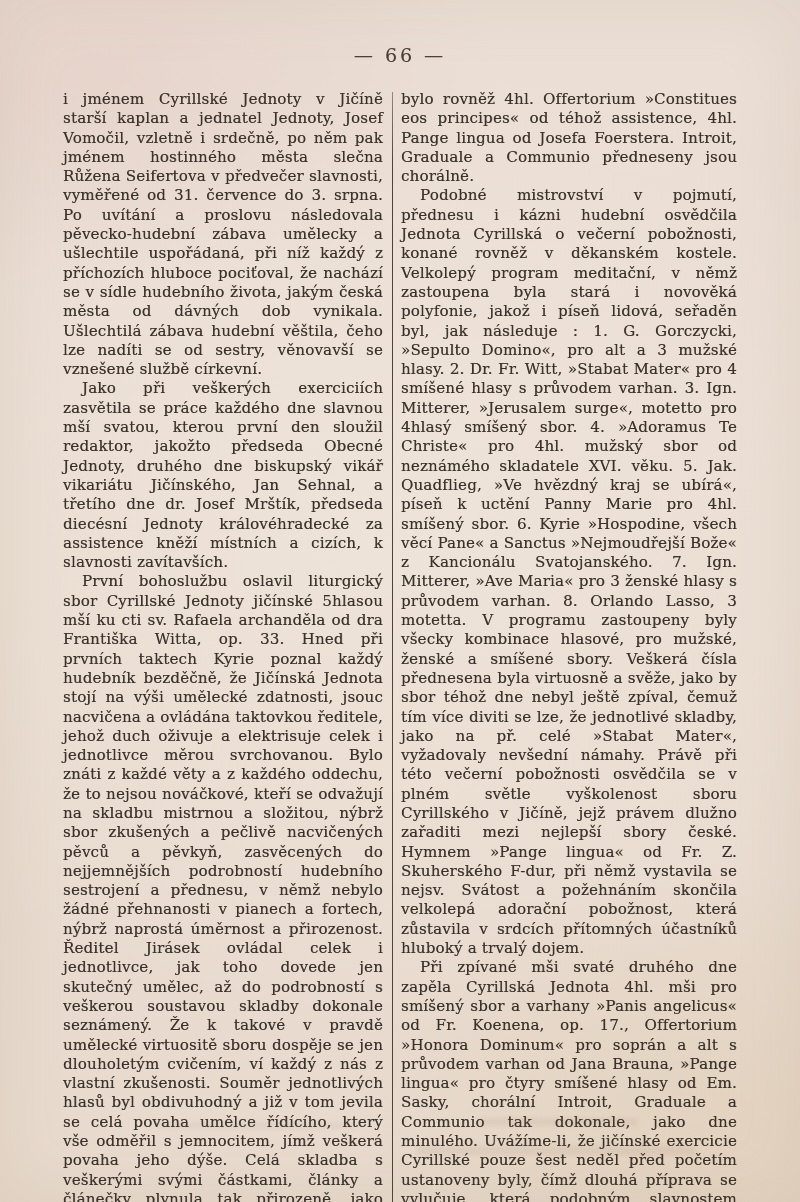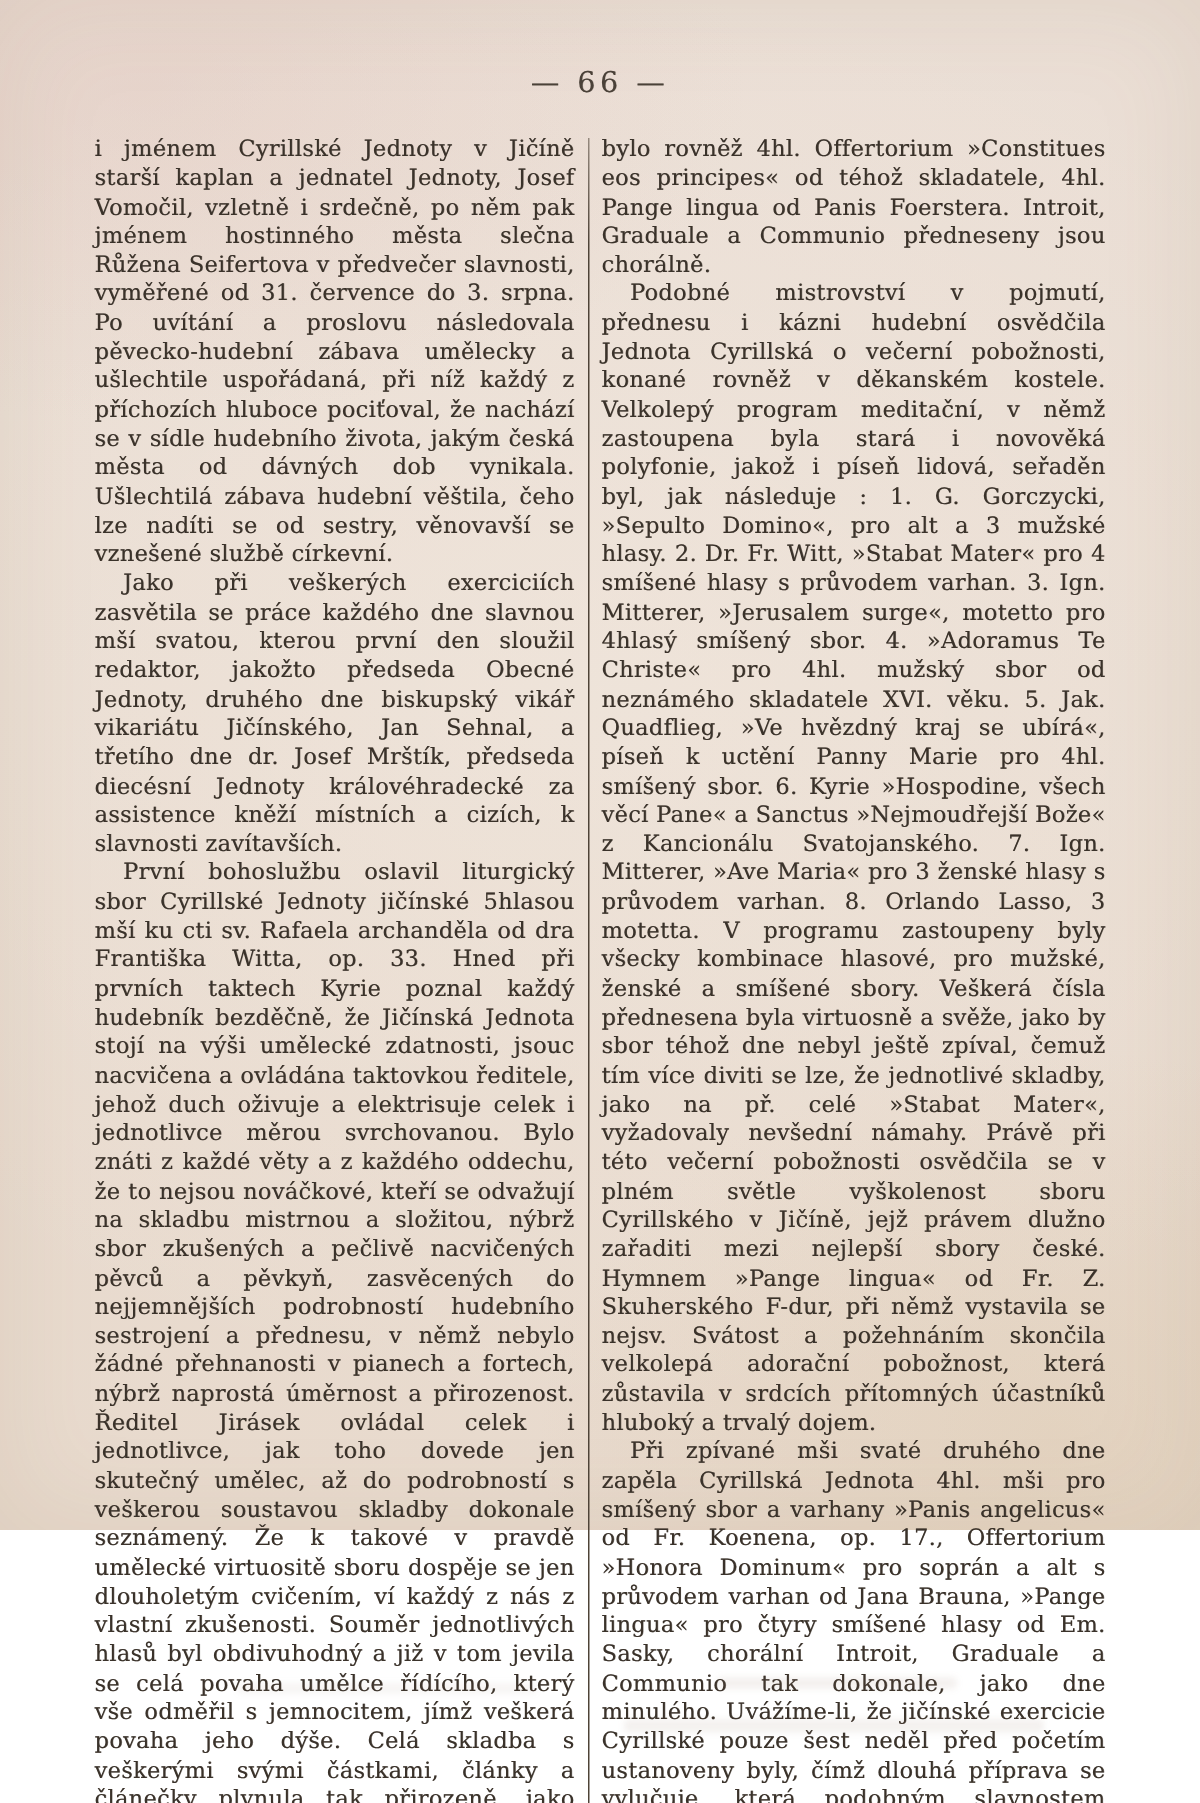--- a/index.html
+++ b/index.html
@@ -9,21 +9,21 @@
   }
   body {
     width: 800px;
     height: 1202px;
     overflow: hidden;
     font-family: "DejaVu Serif", "Liberation Serif", serif;
   }
   .page {
     position: relative;
     width: 800px;
-    height: 1020px;
+    height: 1202px;
     color: #3a322a;
     background:
       radial-gradient(ellipse 620px 340px at 12% 6%, rgba(220,186,178,0.28), transparent 65%),
       radial-gradient(ellipse 560px 420px at 88% 94%, rgba(208,182,140,0.22), transparent 62%),
       radial-gradient(ellipse 900px 700px at 50% 45%, rgba(255,250,242,0.25), transparent 70%),
       linear-gradient(180deg, #ebdfd6 0%, #e9dcd1 45%, #e8dacd 100%);
     box-shadow: inset 0 0 70px rgba(125,95,60,0.10);
   }
   .page-number {
     padding-top: 44px;
@@ -81,21 +81,21 @@
 
     <div class="col col-left">
       <p>i jménem Cyrillské Jednoty v Jičíně starší kaplan a jednatel Jednoty, Josef Vomočil, vzletně i srdečně, po něm pak jménem hostinného města slečna Růžena Seifertova v předvečer slavnosti, vyměřené od 31. července do 3. srpna. Po uvítání a proslovu následovala pěvecko-hudební zábava umělecky a ušlechtile uspořádaná, při níž každý z příchozích hluboce pociťoval, že nachází se v sídle hudebního života, jakým česká města od dávných dob vynikala. Ušlechtilá zábava hudební věštila, čeho lze nadíti se od sestry, věnovavší se vznešené službě církevní.</p>
       <p class="indent">Jako při veškerých exerciciích zasvětila se práce každého dne slavnou mší svatou, kterou první den sloužil redaktor, jakožto předseda Obecné Jednoty, druhého dne biskupský vikář vikariátu Jičínského, Jan Sehnal, a třetího dne dr. Josef Mrštík, předseda diecésní Jednoty královéhradecké za assistence kněží místních a cizích, k slavnosti zavítavších.</p>
       <p class="indent">První bohoslužbu oslavil liturgický sbor Cyrillské Jednoty jičínské 5hlasou mší ku cti sv. Rafaela archanděla od dra Františka Witta, op. 33. Hned při prvních taktech Kyrie poznal každý hudebník bezděčně, že Jičínská Jednota stojí na výši umělecké zdatnosti, jsouc nacvičena a ovládána taktovkou ředitele, jehož duch oživuje a elektrisuje celek i jednotlivce měrou svrchovanou. Bylo znáti z každé věty a z každého oddechu, že to nejsou nováčkové, kteří se odvažují na skladbu mistrnou a složitou, nýbrž sbor zkušených a pečlivě nacvičených pěvců a pěvkyň, zasvěcených do nejjemnějších podrobností hudebního sestrojení a přednesu, v němž nebylo žádné přehnanosti v pianech a fortech, nýbrž naprostá úměrnost a přirozenost. Ředitel Jirásek ovládal celek i jednotlivce, jak toho dovede jen skutečný umělec, až do podrobností s veškerou soustavou skladby dokonale seznámený. Že k takové v pravdě umělecké virtuositě sboru dospěje se jen dlouholetým cvičením, ví každý z nás z vlastní zkušenosti. Souměr jednotlivých hlasů byl obdivuhodný a již v tom jevila se celá povaha umělce řídícího, který vše odměřil s jemnocitem, jímž veškerá povaha jeho dýše. Celá skladba s veškerými svými částkami, články a článečky plynula tak přirozeně, jako bystřina brzy po kamenech hlučně, brzy pískovým úžlabím klidně, ale bezpřetržitě tekoucí. Jako skladba mešní,</p>
     </div>
 
     <div class="divider"></div>
 
     <div class="col col-right">
-      <p>bylo rovněž 4hl. Offertorium »Constitues eos principes« od téhož skladatele, 4hl. Pange lingua od Panis Foerstera. Introit, Graduale a Communio předneseny jsou chorálně.</p>
+      <p>bylo rovněž 4hl. Offertorium »Constitues eos principes« od téhož assistence, 4hl. Pange lingua od Josefa Foerstera. Introit, Graduale a Communio předneseny jsou chorálně.</p>
       <p class="indent">Podobné mistrovství v pojmutí, přednesu i kázni hudební osvědčila Jednota Cyrillská o večerní pobožnosti, konané rovněž v děkanském kostele. Velkolepý program meditační, v němž zastoupena byla stará i novověká polyfonie, jakož i píseň lidová, seřaděn byl, jak následuje : 1. G. Gorczycki, »Sepulto Domino«, pro alt a 3 mužské hlasy. 2. Dr. Fr. Witt, »Stabat Mater« pro 4 smíšené hlasy s průvodem varhan. 3. Ign. Mitterer, »Jerusalem surge«, motetto pro 4hlasý smíšený sbor. 4. »Adoramus Te Christe« pro 4hl. mužský sbor od neznámého skladatele XVI. věku. 5. Jak. Quadflieg, »Ve hvězdný kraj se ubírá«, píseň k uctění Panny Marie pro 4hl. smíšený sbor. 6. Kyrie »Hospodine, všech věcí Pane« a Sanctus »Nejmoudřejší Bože« z Kancionálu Svatojanského. 7. Ign. Mitterer, »Ave Maria« pro 3 ženské hlasy s průvodem varhan. 8. Orlando Lasso, 3 motetta. V programu zastoupeny byly všecky kombinace hlasové, pro mužské, ženské a smíšené sbory. Veškerá čísla přednesena byla virtuosně a svěže, jako by sbor téhož dne nebyl ještě zpíval, čemuž tím více diviti se lze, že jednotlivé skladby, jako na př. celé »Stabat Mater«, vyžadovaly nevšední námahy. Právě při této večerní pobožnosti osvědčila se v plném světle vyškolenost sboru Cyrillského v Jičíně, jejž právem dlužno zařaditi mezi nejlepší sbory české. Hymnem »Pange lingua« od Fr. Z. Skuherského F-dur, při němž vystavila se nejsv. Svátost a požehnáním skončila velkolepá adorační pobožnost, která zůstavila v srdcích přítomných účastníků hluboký a trvalý dojem.</p>
       <p class="indent">Při zpívané mši svaté druhého dne zapěla Cyrillská Jednota 4hl. mši pro smíšený sbor a varhany »Panis angelicus« od Fr. Koenena, op. 17., Offertorium »Honora Dominum« pro soprán a alt s průvodem varhan od Jana Brauna, »Pange lingua« pro čtyry smíšené hlasy od Em. Sasky, chorální Introit, Graduale a Communio tak dokonale, jako dne minulého. Uvážíme-li, že jičínské exercicie Cyrillské pouze šest neděl před početím ustanoveny byly, čímž dlouhá příprava se vylučuje, která podobným slavnostem hudebním předcházivá, sezná-</p>
     </div>
 
   </div>
 
   <div class="smudge s1"></div>
   <div class="smudge s2"></div>
   <div class="smudge s3"></div>
 

